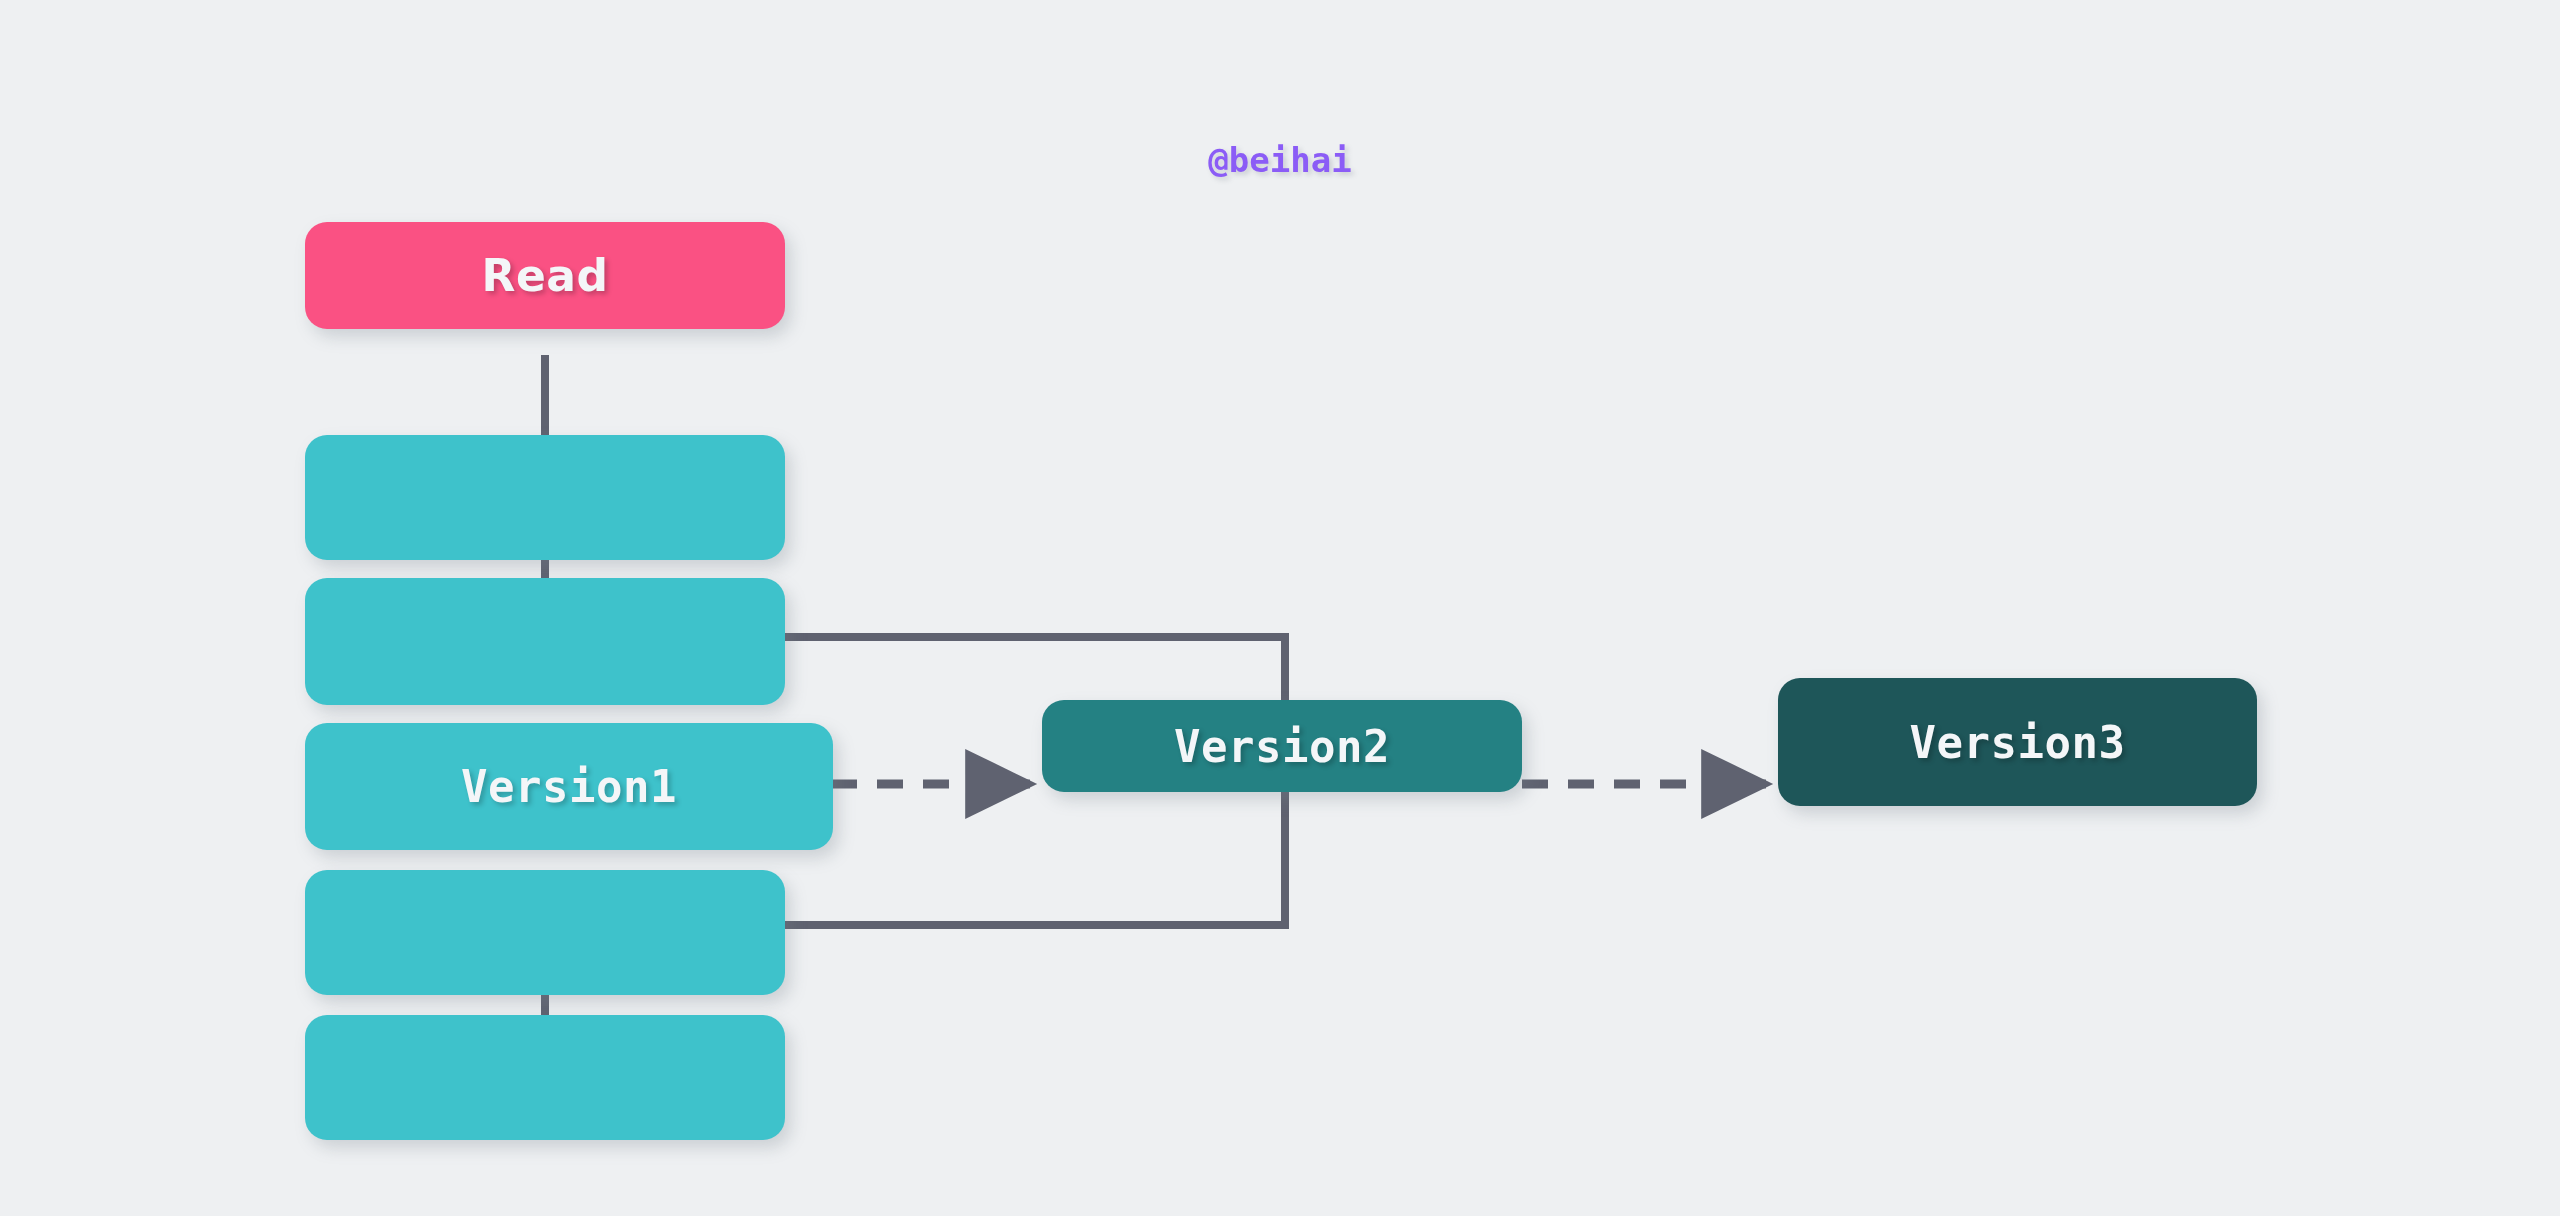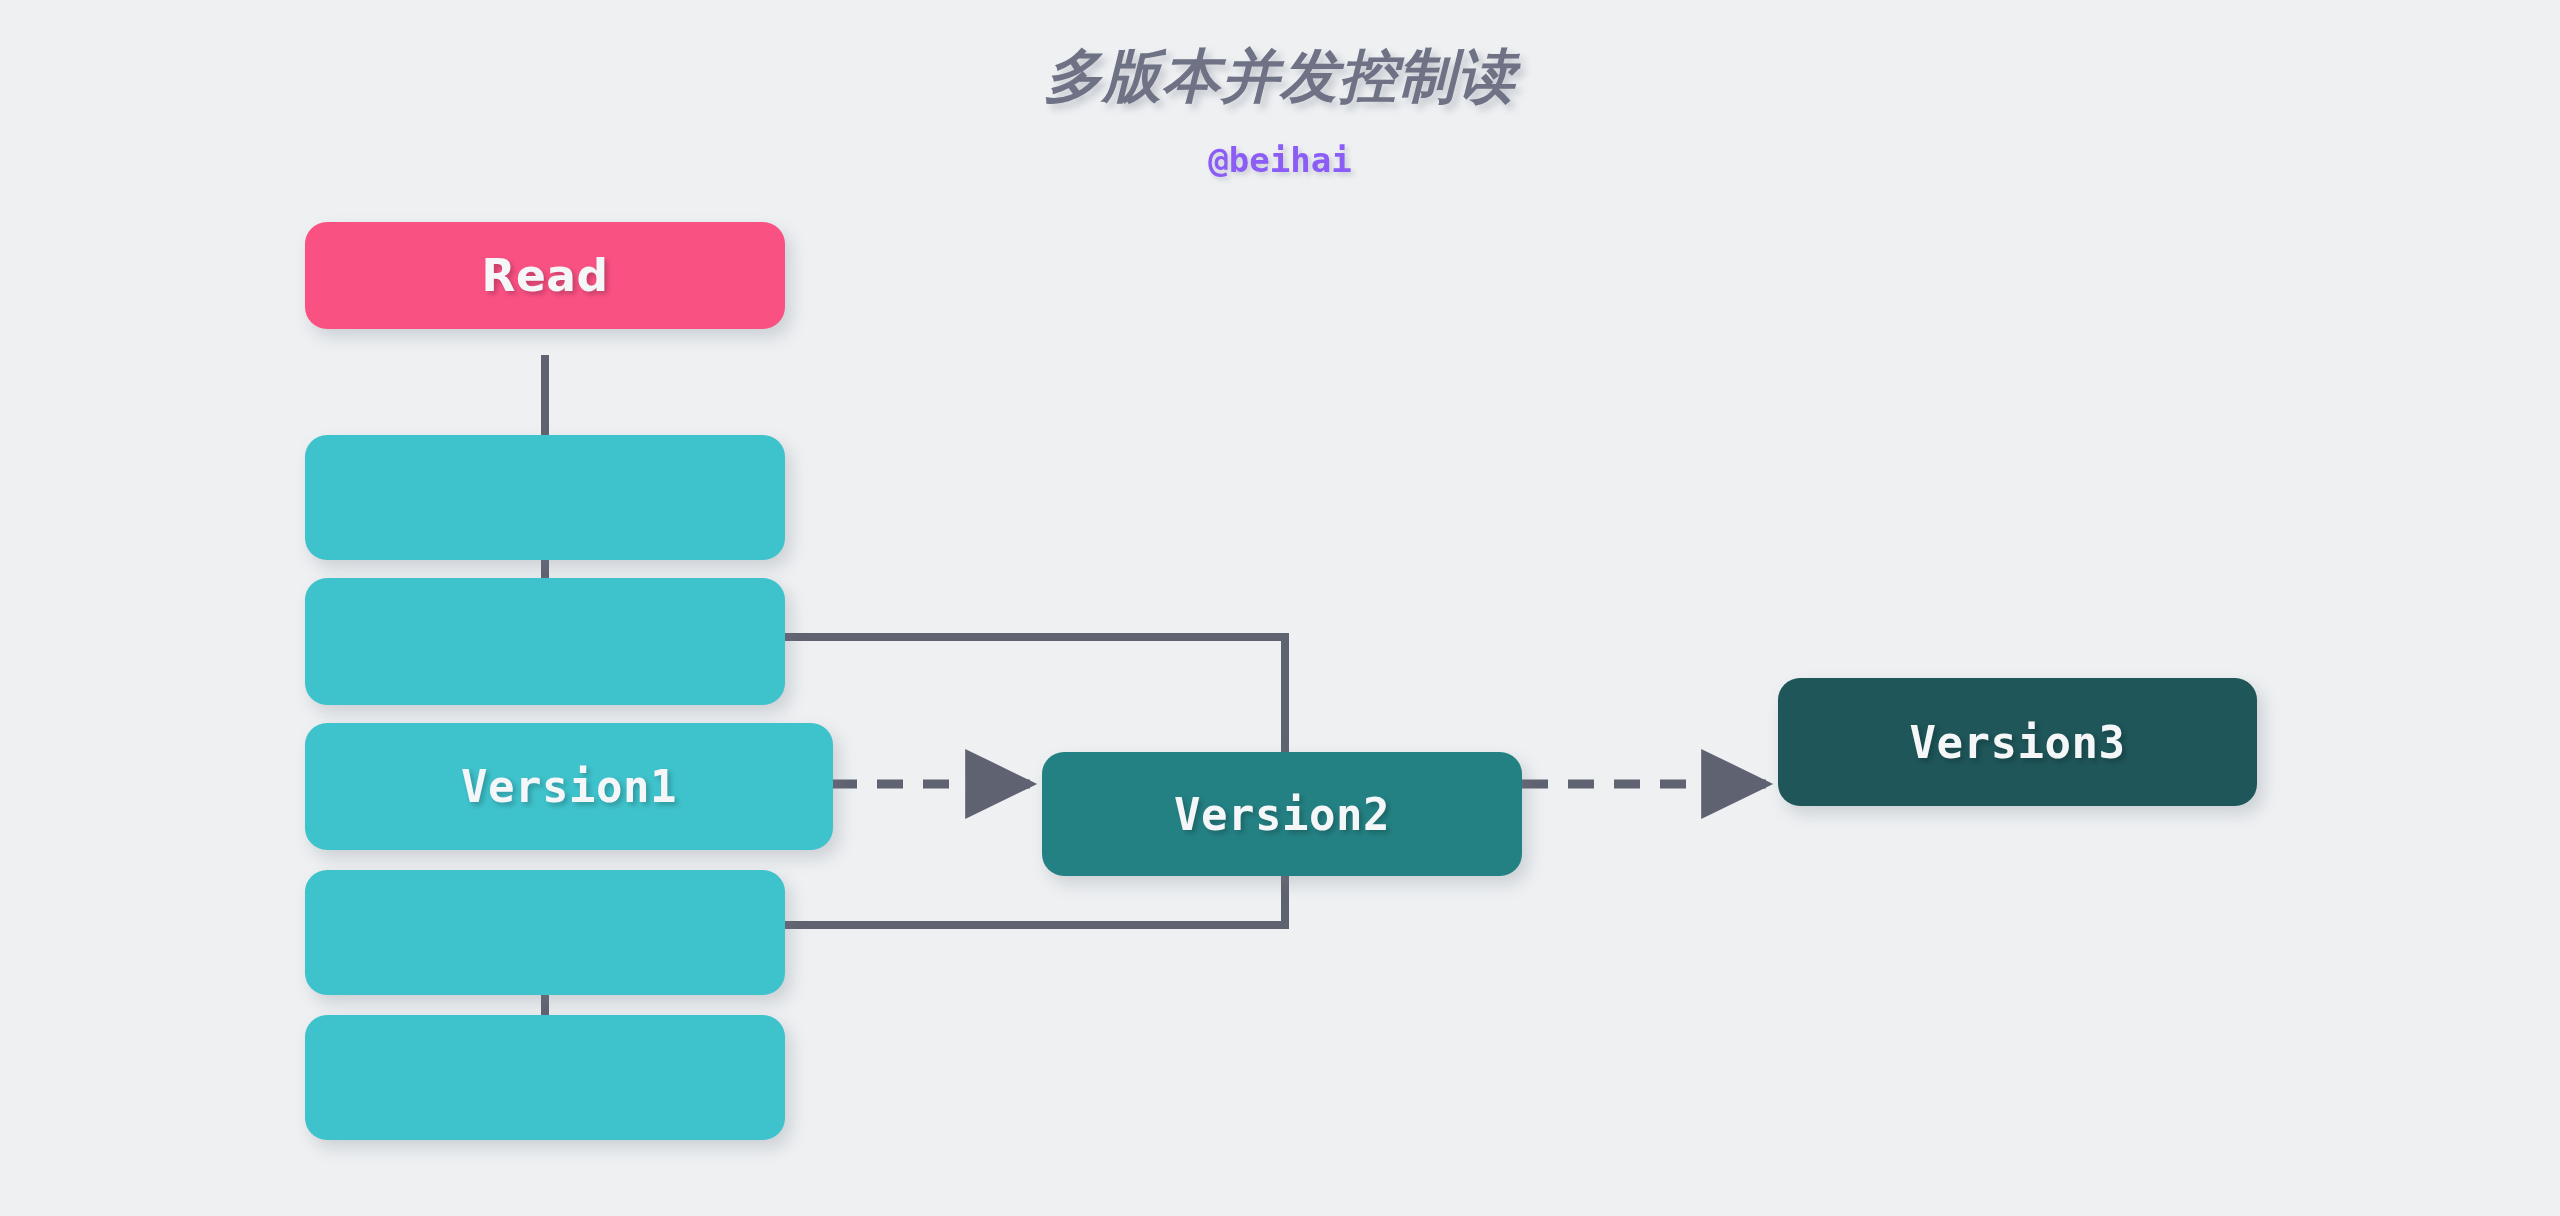--- a/index.html
+++ b/index.html
@@ -85,21 +85,20 @@
     font-weight: bold;
     font-size: 44px;
     letter-spacing: 0.5px;
   }
 </style>
 </head>
 <body>
 
 <div id="stage">
 
-  <div class="title">多版本并发控制读</div>
 
   <div class="subtitle">@beihai</div>
 
   <svg id="connectors" viewBox="0 0 2560 1216" xmlns="http://www.w3.org/2000/svg">
     <defs>
       <marker id="arrowSolid" markerWidth="9" markerHeight="9" refX="7.2" refY="4.5" orient="auto" markerUnits="strokeWidth">
         <path d="M0,0.6 L8,4.5 L0,8.4 z" fill="#5f6270"></path>
       </marker>
       <marker id="arrowDashed" markerWidth="9" markerHeight="9" refX="7.2" refY="4.5" orient="auto" markerUnits="strokeWidth">
         <path d="M0,0.6 L8,4.5 L0,8.4 z" fill="#5f6270"></path>
@@ -116,21 +115,21 @@
       <div class="node" style="left: 305px; top: 222px; width: 480px; height: 107px; background: rgb(250, 81, 131);">
         <span class="node-label label-sans">Read</span>
       </div>
       <div class="node" style="left: 305px; top: 435px; width: 480px; height: 125px; background: rgb(62, 194, 203);"></div>
       <div class="node" style="left: 305px; top: 578px; width: 480px; height: 127px; background: rgb(62, 194, 203);"></div>
       <div class="node" style="left: 305px; top: 723px; width: 528px; height: 127px; background: rgb(62, 194, 203);">
         <span class="node-label label-mono">Version1</span>
       </div>
       <div class="node" style="left: 305px; top: 870px; width: 480px; height: 125px; background: rgb(62, 194, 203);"></div>
       <div class="node" style="left: 305px; top: 1015px; width: 480px; height: 125px; background: rgb(62, 194, 203);"></div>
-      <div class="node" style="left: 1042px; top: 752px; width: 480px; height: 124px; background: rgb(36, 129, 131);">
+      <div class="node" style="left: 1042px; top: 700px; width: 480px; height: 92px; background: rgb(36, 129, 131);">
         <span class="node-label label-mono">Version2</span>
       </div>
       <div class="node" style="left: 1778px; top: 678px; width: 479px; height: 128px; background: rgb(30, 86, 89);">
         <span class="node-label label-mono">Version3</span>
       </div>
     </div>
 
 </div>
 
 </body></html>

